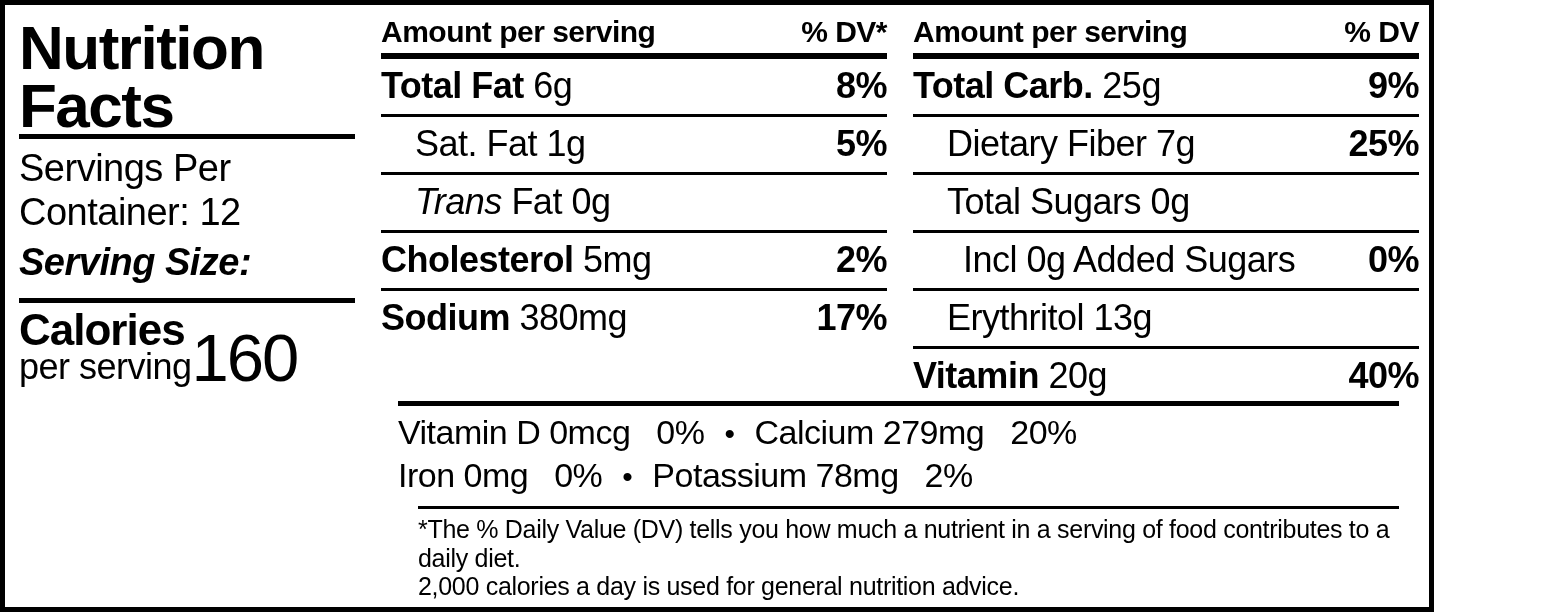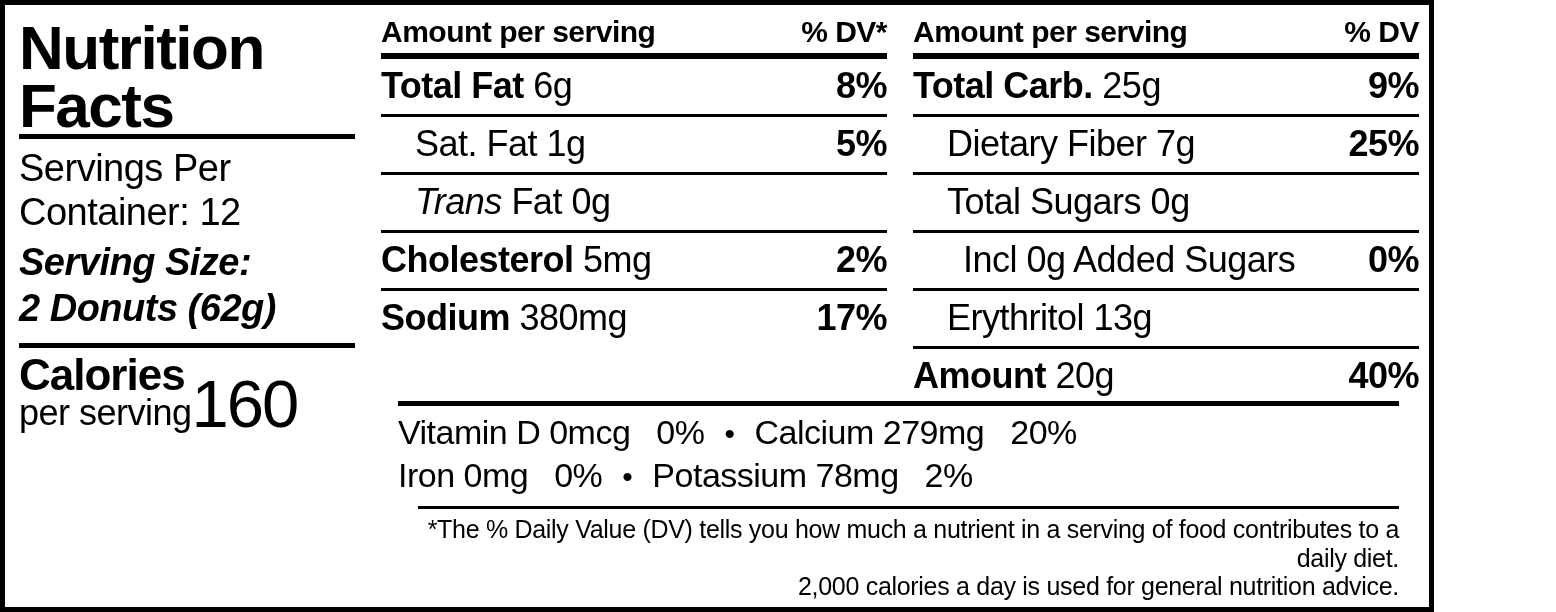--- a/index.html
+++ b/index.html
@@ -126,41 +126,39 @@
     letter-spacing: -0.3px;
     margin-left: 20px;
   }
 
   
   .lower {
     position: absolute;
     left: 393px;
     right: 30px;
     bottom: 6px;
-    text-align: right;
   }
 </style>
 </head>
 <body>
 
 <div class="label">
 
   <div class="col-left">
     <div class="nf-title">
       <div>Nutrition</div>
       <div>Facts</div>
     </div>
 
     <div class="rule-med"></div>
 
     <div class="servings">Servings Per Container: 12</div>
 
     <div class="serving-size">
       <div>Serving Size:</div>
-      <div>2 Donuts (62g)</div>
     </div>
 
     <div class="rule-med" style="margin-top:12px"></div>
 
     <div class="cal-row">
       <div class="cal-words">
         <div class="cal-big">Calories</div>
         <div class="cal-small">per serving</div>
       </div>
       <div class="cal-value">160</div>
@@ -235,21 +233,21 @@
     </div>
     <div class="thin"></div>
 
     <div class="nrow indent1">
       <span class="nm">Erythritol 13g</span>
       <span class="dv"></span>
     </div>
     <div class="thin"></div>
 
     <div class="nrow">
-      <span class="nm"><b>Amount</b><span> 20g</span></span>
+      <span class="nm"><b>Vitamin</b><span> 20g</span></span>
       <span class="dv">40%</span>
     </div>
   </div>
 
   <div class="lower">
     <div class="vit-wrap">
       <div class="vit-line">
         <span>Vitamin D 0mcg</span>
         <span class="sp"></span>
         <span>0%</span>

